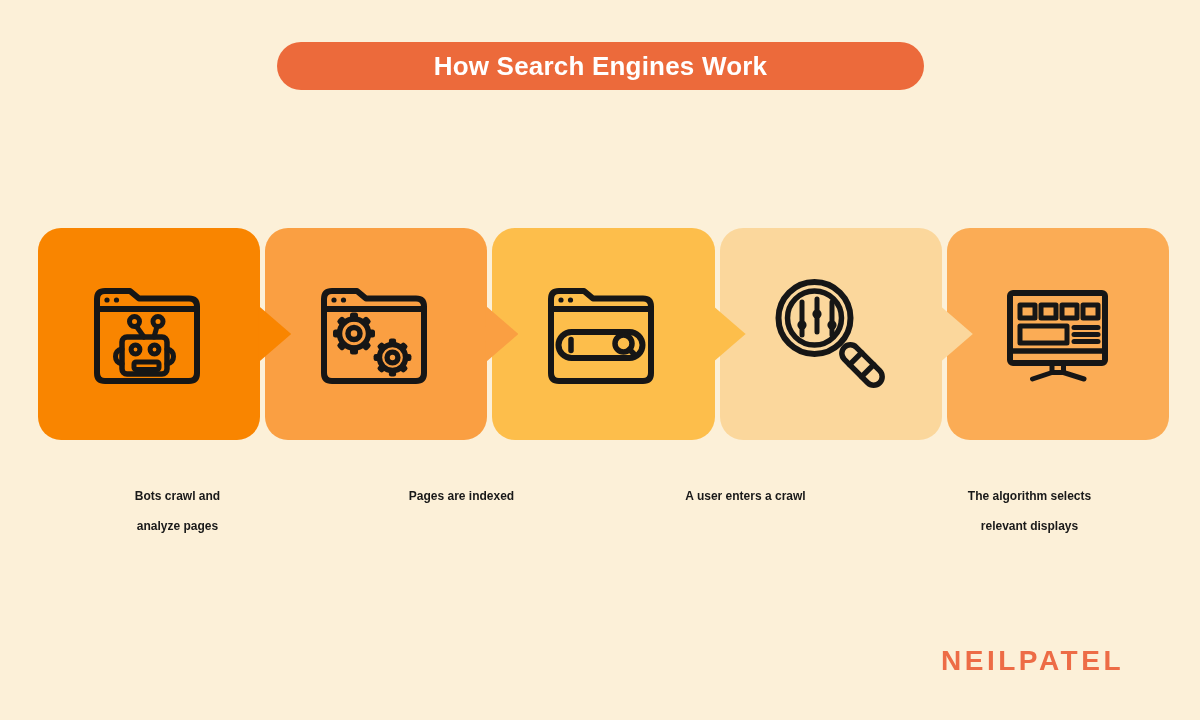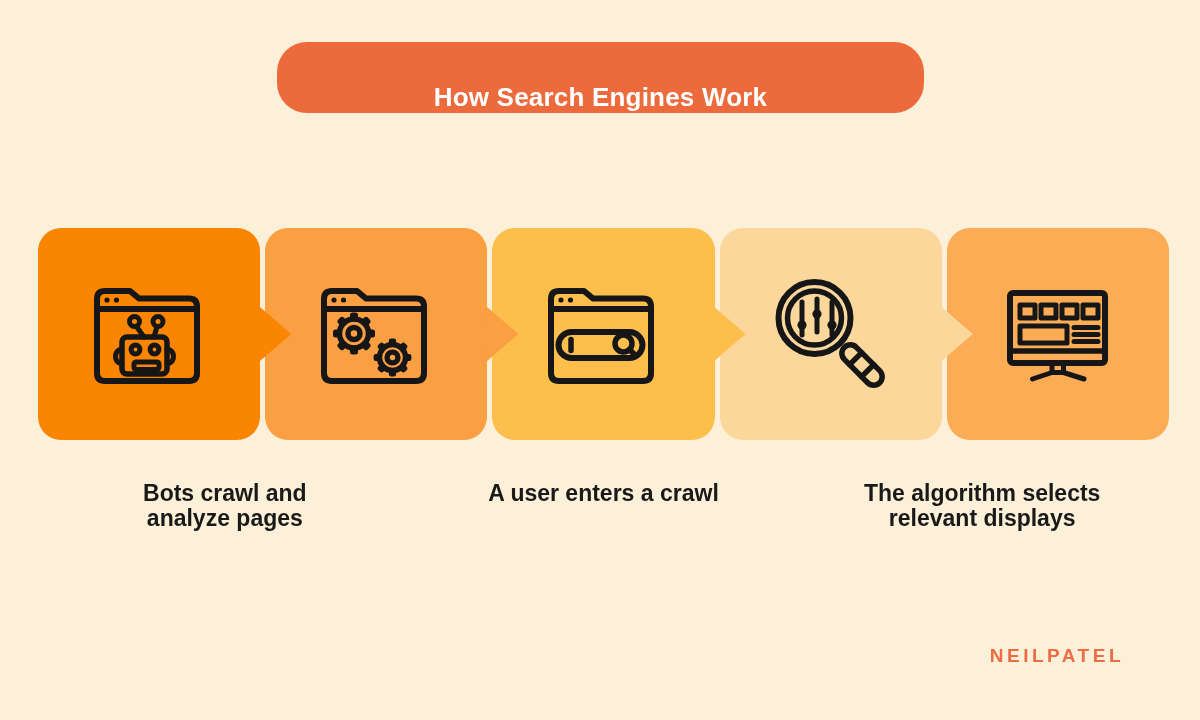--- a/index.html
+++ b/index.html
@@ -9,24 +9,24 @@
     position: relative;
     width: 1200px;
     height: 720px;
     overflow: hidden;
   }
   .title-pill {
     position: absolute;
     left: 277px;
     top: 42px;
     width: 647px;
-    height: 71px;
+    height: 48px;
     border-radius: 30px;
     display: flex;
-    align-items: flex-end;
+    align-items: center;
     justify-content: center;
   }
   .title-pill span {
     color: #ffffff;
     font-size: 26px;
     font-weight: bold;
     letter-spacing: 0.2px;
   }
   .steps-row {
     position: absolute;
@@ -65,31 +65,31 @@
     position: absolute;
     left: 38px;
     top: 481px;
     width: 1131px;
     display: flex;
     gap: 5px;
   }
   .caption {
     flex: 1;
     text-align: center;
-    font-size: 23px;
+    font-size: 12px;
     font-weight: bold;
-    line-height: 25px;
+    line-height: 30px;
     color: #191919;
     white-space: pre-line;
   }
   .logo {
     position: absolute;
     top: 645px;
     right: 76px;
-    font-size: 19px;
+    font-size: 28px;
     font-weight: bold;
     letter-spacing: 3.5px;
   }
   svg { display: block; }
 </style>
 </head>
 <body>
 
 <div class="canvas" style="background: rgb(252, 240, 216);">
 
@@ -206,20 +206,21 @@
         <line x1="63.5" y1="86" x2="63.5" y2="95" stroke-width="5"></line>
         <path d="M 32.5 102 L 52 95.5 H 63.5 L 84 102" stroke-width="5"></path>
       </svg>
     </div>
 
   </div>
 
   <div class="captions-row">
     <div class="caption">Bots crawl and
 analyze pages</div>
+    <div class="caption">Pages are indexed</div>
     <div class="caption">A user enters a crawl</div>
     <div class="caption">The algorithm selects
 relevant displays</div>
   </div>
 
   <div class="logo" style="color: rgb(237, 108, 70);">NEILPATEL</div>
 
 </div>
 
 </body></html>

